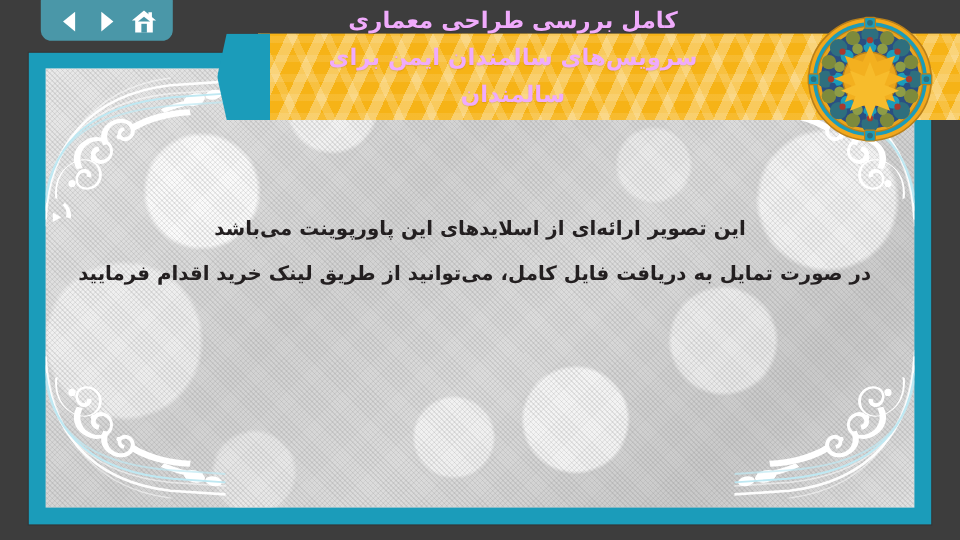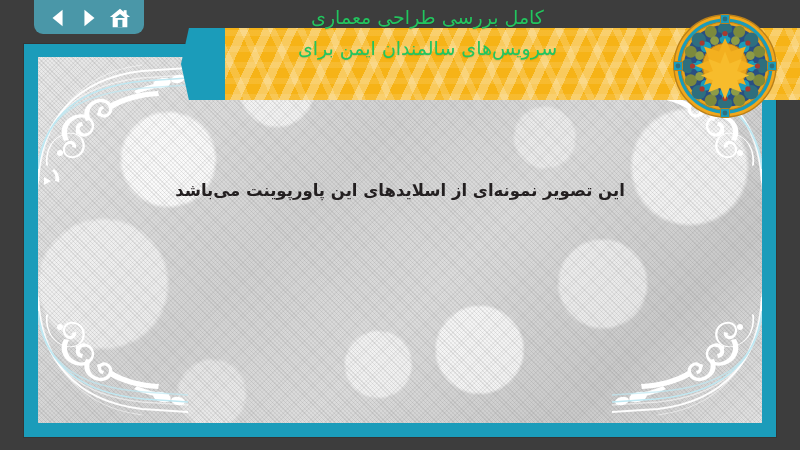--- a/index.html
+++ b/index.html
@@ -75,22 +75,22 @@
         rgba(255,255,255,0)   6px 16px);
   }
   .banner-tip{
     position:absolute;left:181px;top:28px;width:44px;height:72px;z-index:21;
     background:#1b9cba;
     clip-path:polygon(100% 0,100% 100%,18% 100%,0 50%,18% 0);
   }
   .title-text{
     position:absolute;left:200px;top:2px;width:455px;z-index:30;
     text-align:center;direction:rtl;
-    color:#22c55e;
-    font-size:19px;line-height:31px;font-weight:400;
+    color:#f0abfc;
+    font-size:19px;line-height:31px;font-weight:700;
     text-shadow:0 1px 1px rgba(0,0,0,.10);
     pointer-events:none;
   }
   .title-text div{white-space:nowrap;}
 
   
   .medallion{
     position:absolute;right:22px;top:13px;width:106px;height:106px;z-index:35;
   }
 
@@ -201,30 +201,32 @@
         <circle cx="40" cy="75" r="2.4"></circle>
         <circle cx="61" cy="57" r="2"></circle>
       </g>
       <g fill="none" stroke="#bfe8f2" stroke-width="1.6">
         <path d="M0 112 C6 60 40 30 106 24 L150 21"></path>
         <path d="M0 106 C8 58 42 36 106 31 L150 28" opacity=".7"></path>
       </g>
     </svg>
 
     <div class="body-text">
-      <div class="ln">این تصویر نمونه‌ای از اسلایدهای این پاورپوینت می‌باشد</div>
+      <div class="ln">این تصویر ارائه‌ای از اسلایدهای این پاورپوینت می‌باشد</div>
+      <div class="ln">در صورت تمایل به دریافت فایل کامل، می‌توانید از طریق لینک خرید اقدام فرمایید</div>
     </div>
   </div>
 
   <div class="banner"></div>
   <div class="banner-tip"></div>
 
   <div class="title-text">
     <div>کامل بررسی طراحی معماری</div>
     <div>سرویس‌های سالمندان ایمن برای</div>
+    <div>سالمندان</div>
   </div>
 
   <svg class="medallion" viewBox="0 0 106 106">
     <circle cx="53" cy="53" r="51" fill="#f2a71b" stroke="#b9801a" stroke-width="1.4"></circle>
     <circle cx="53" cy="53" r="47.5" fill="#1b9cba"></circle>
     <circle cx="53" cy="53" r="44" fill="#e8a41c" stroke="#b9801a" stroke-width="1"></circle>
     <circle cx="53" cy="53" r="41" fill="#2a4f82"></circle>
     <g>
       <g fill="#2e6f7e">
           <circle cx="53" cy="16" r="7.2"></circle>

